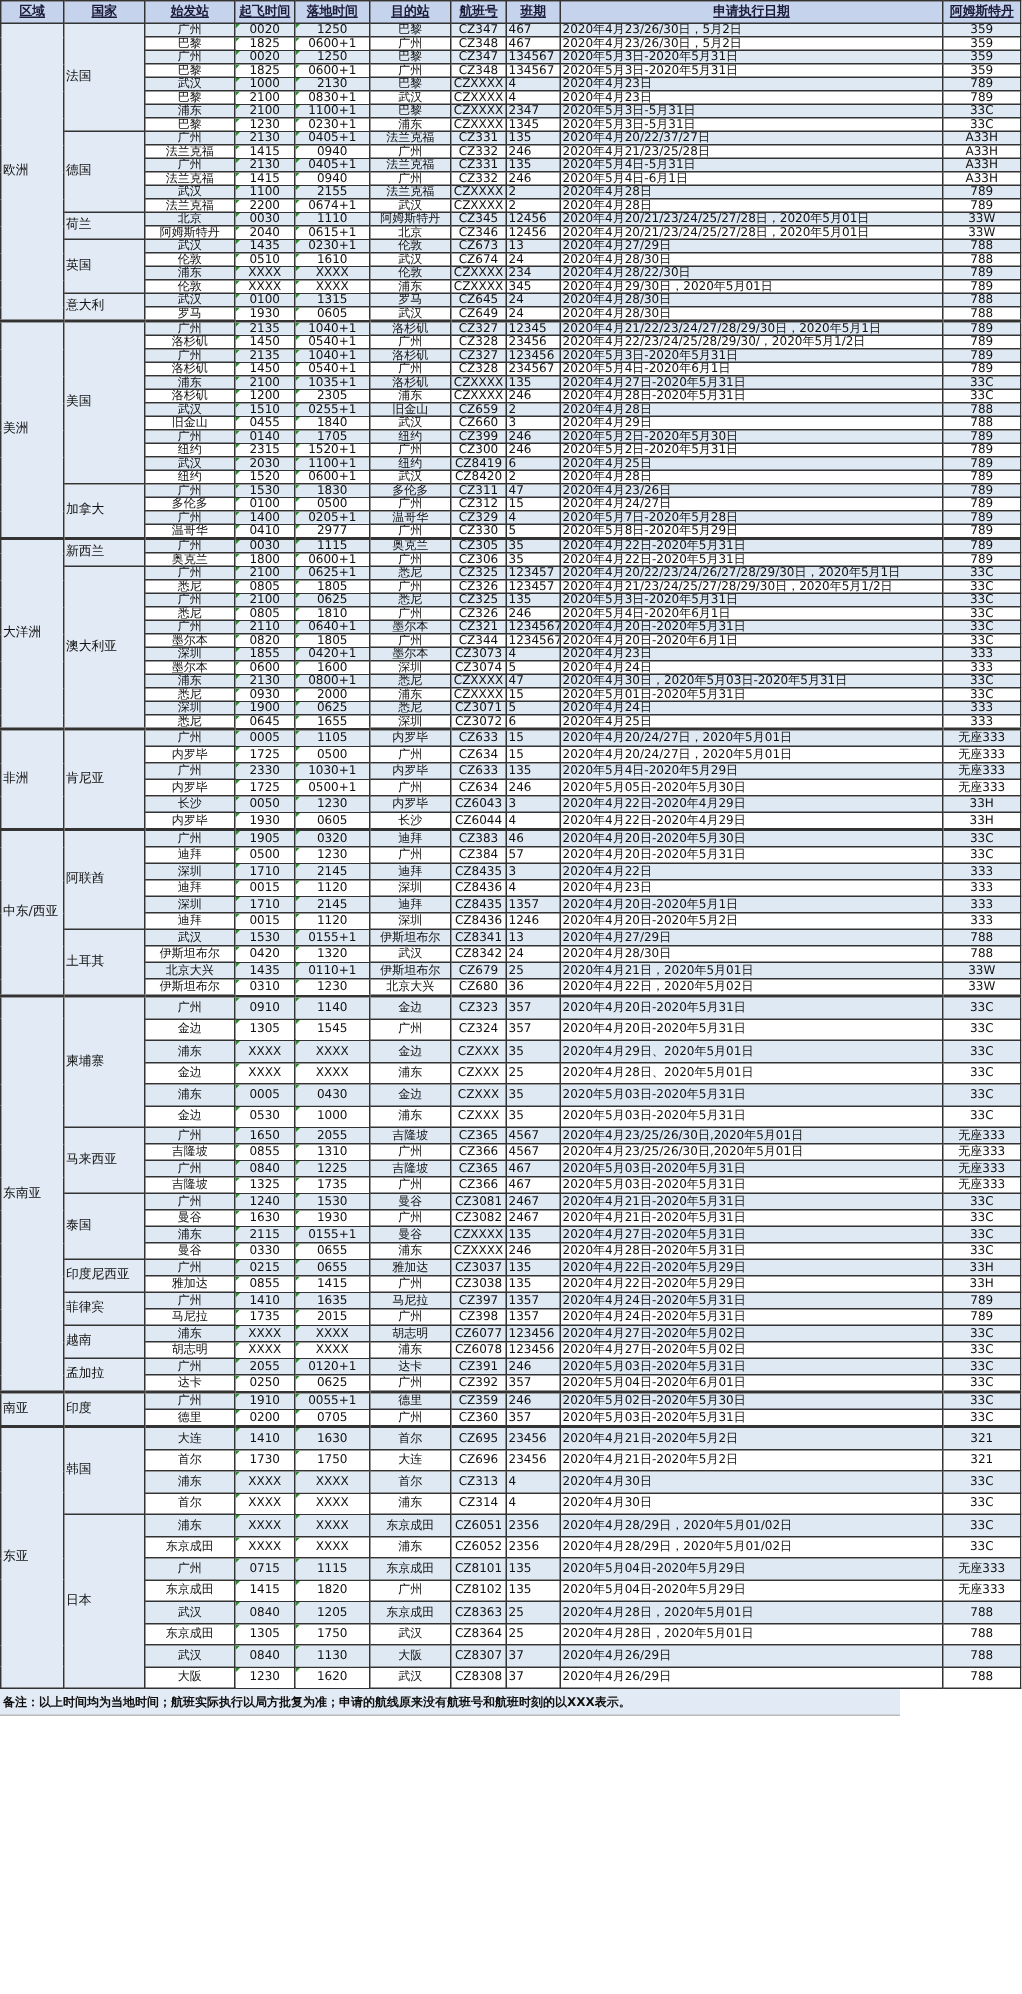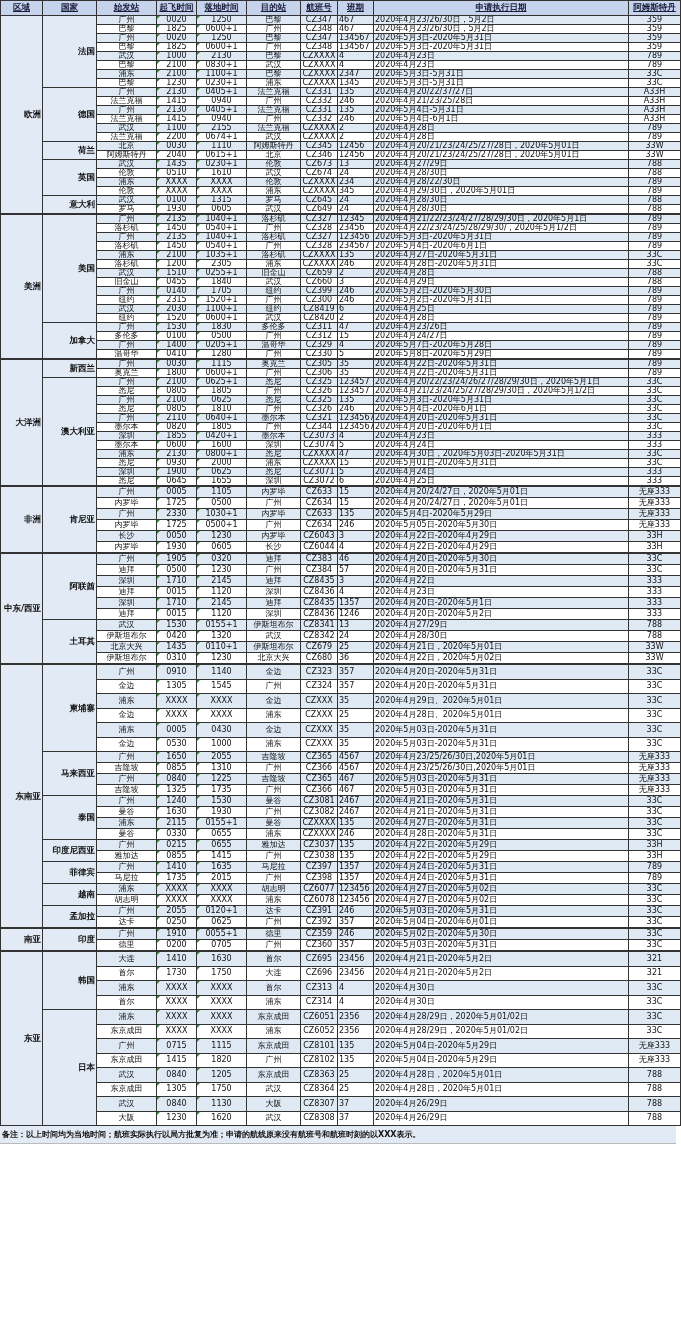--- a/index.html
+++ b/index.html
@@ -28,41 +28,41 @@
     border-bottom: 1px solid #333;
     padding: 0 1px;
     white-space: nowrap;
     overflow: hidden;
     line-height: 1;
   }
   td.c { text-align: center; }
   td.l { text-align: left; padding-left: 2px; }
   td.region, td.country {
     background: #e2ebf5;
-    font-weight: bold;
-    text-align: right;
+    font-weight: normal;
+    text-align: left;
     white-space: normal;
     font-size: 8.5px;
   }
   tr.odd td.f { background: #dfe9f4; }
   tr.even td.f { background: #ffffff; }
   td.tm { position: relative; }
   td.tm::before {
     content: "";
     position: absolute; left: 0; top: 0;
     width: 0; height: 0;
     border-top: 3px solid #2d8a2d;
     border-right: 3px solid transparent;
   }
   tr.r-sm td { height: 8px; }
   tr.r-md td { height: 10px; }
   tr.r-lg td { height: 13.5px; }
   .thick-top td { border-top: 2px solid #333; }
   .footer {
-    width: 676px;
+    width: 600px;
     font-size: 8px;
     font-weight: bold;
     padding: 3px 2px;
     color: #111;
     background: #e2ebf5;
     border-bottom: 1px solid #bbb;
     box-sizing: border-box;
   }
 </style>
 </head>
@@ -471,21 +471,21 @@
         <td class="f c tm">0205+1</td>
         <td class="f c">温哥华</td>
         <td class="f c">CZ329</td>
         <td class="f l">4</td>
         <td class="f l">2020年5月7日-2020年5月28日</td>
         <td class="f c">789</td>
       </tr>
       <tr class="even r-sm">
         <td class="f c">温哥华</td>
         <td class="f c tm">0410</td>
-        <td class="f c tm">1280</td>
+        <td class="f c tm">2977</td>
         <td class="f c">广州</td>
         <td class="f c">CZ330</td>
         <td class="f l">5</td>
         <td class="f l">2020年5月8日-2020年5月29日</td>
         <td class="f c">789</td>
       </tr>
       <tr class="odd r-sm thick-top">
         <td class="region" rowspan="14">大洋洲</td>
         <td class="country" rowspan="2">新西兰</td>
         <td class="f c">广州</td>

